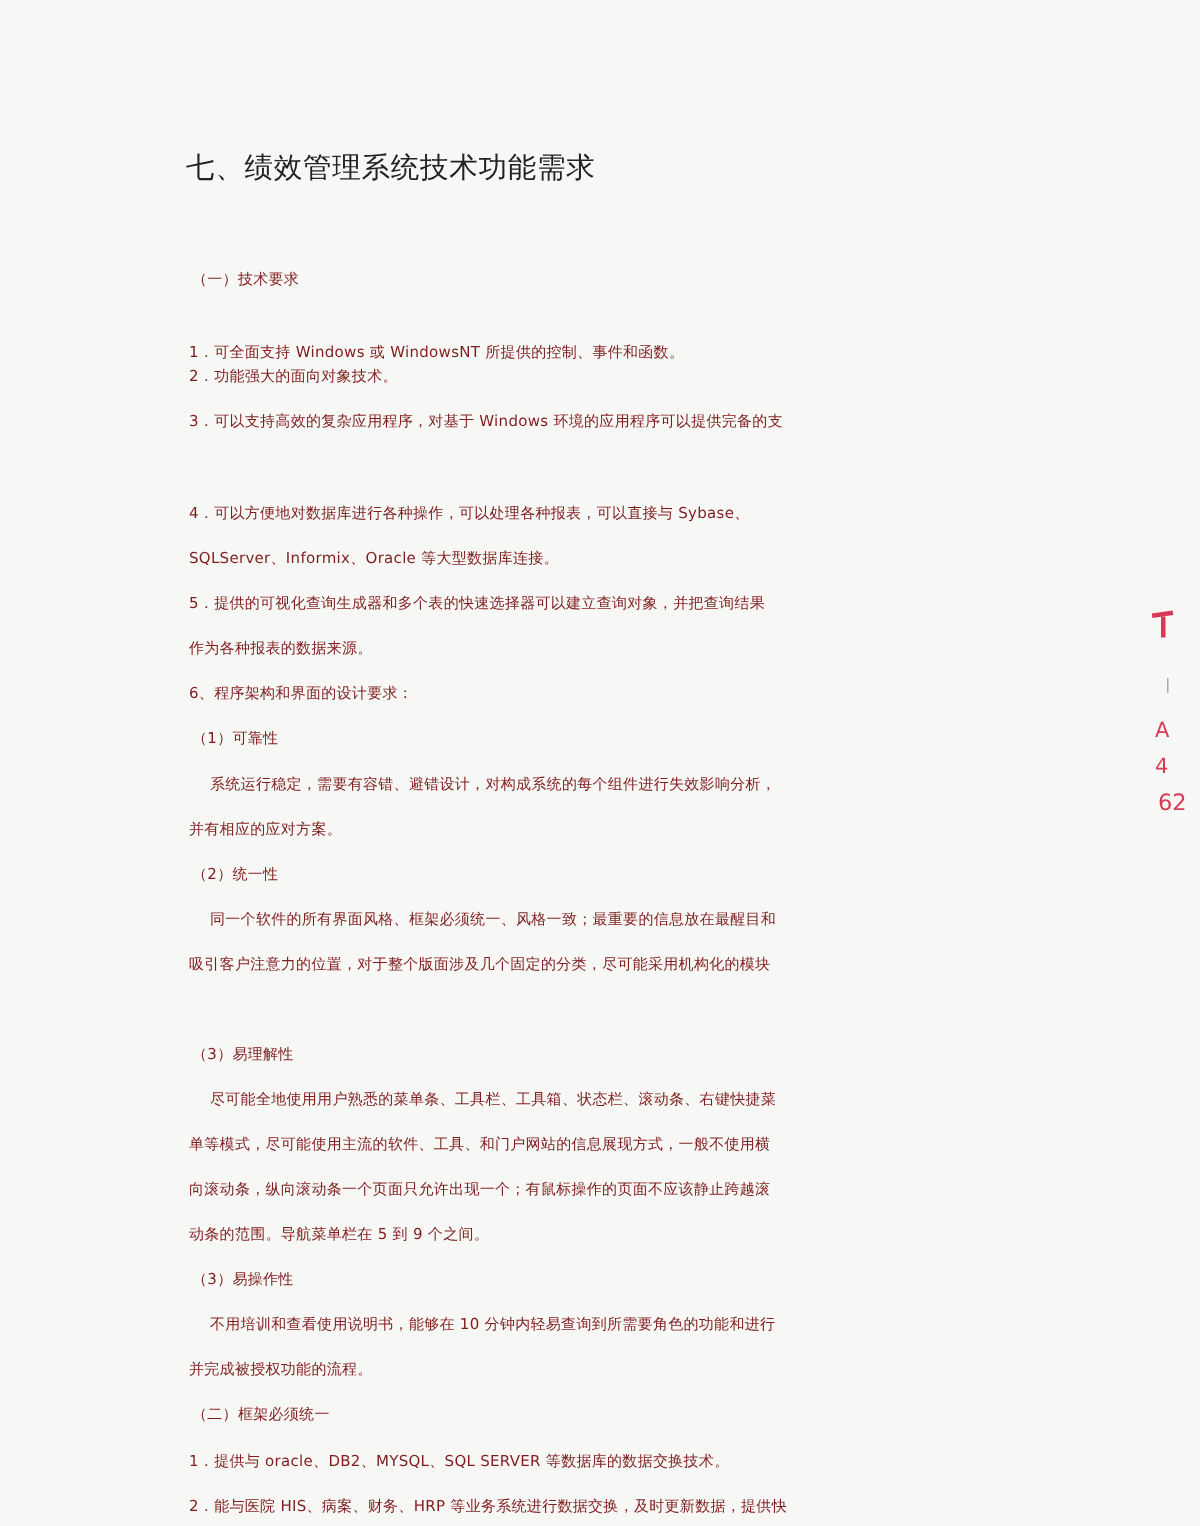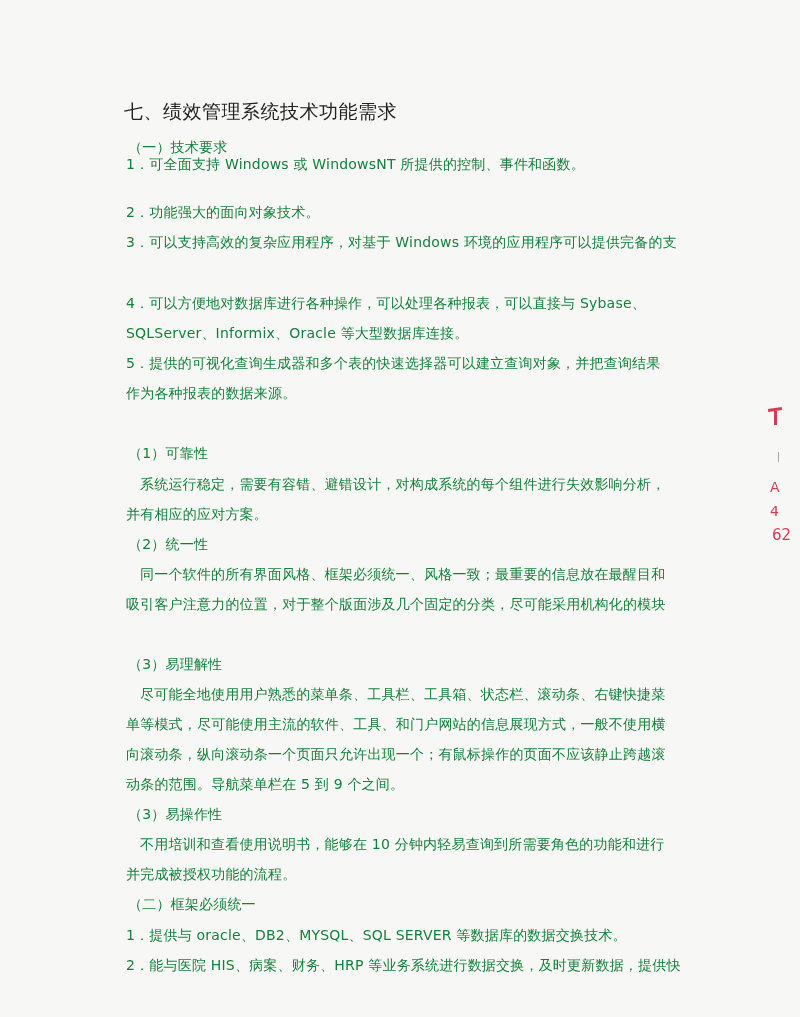--- a/index.html
+++ b/index.html
@@ -10,22 +10,23 @@
     color:#1f1f1f;
     position:relative;
   }
   .page { position:absolute; left:0; top:0; width:800px; height:715px; }
   .title {
     position:absolute; left:124px; top:99px;
     font-size:19px; letter-spacing:0.5px; color:#222;
   }
   .line {
     position:absolute; left:126px;
-    font-size:14px; white-space:nowrap; color:#15803d;
+    font-size:10px; white-space:nowrap; color:#7f1d1d;
     letter-spacing:0.2px;
+    margin-top:40px;
   }
   .line.sec { left:128px; }
   .line.indent { left:140px; }
   .stamp {
     position:absolute; left:762px; top:400px; width:30px; height:150px;
     color:#d2304e; font-size:12px; line-height:1;
   }
   .stamp .m1 { position:absolute; left:6px; top:8px; width:14px; height:3px; background:#d83a55; transform:rotate(-8deg); }
   .stamp .m2 { position:absolute; left:12px; top:11px; width:3px; height:14px; background:#d83a55; }
   .stamp .m3 { position:absolute; left:16px; top:52px; width:1px; height:10px; background:#aaa; }
@@ -33,27 +34,28 @@
   .stamp .m5 { position:absolute; left:8px; top:104px; font-size:14px; color:#d83a55; }
   .stamp .m6 { position:absolute; left:10px; top:128px; font-size:15px; color:#d83a55; }
 </style>
 </head>
 <body>
 
 <div class="page">
   <div class="title">七、绩效管理系统技术功能需求</div>
 
   <div class="line sec" style="top:139px">（一）技术要求</div>
-  <div class="line" style="top:156px">1．可全面支持 Windows 或 WindowsNT 所提供的控制、事件和函数。</div>
+  <div class="line" style="top:188px">1．可全面支持 Windows 或 WindowsNT 所提供的控制、事件和函数。</div>
   <div class="line" style="top:204px">2．功能强大的面向对象技术。</div>
   <div class="line" style="top:234px">3．可以支持高效的复杂应用程序，对基于 Windows 环境的应用程序可以提供完备的支</div>
   <div class="line" style="top:295px">4．可以方便地对数据库进行各种操作，可以处理各种报表，可以直接与 Sybase、</div>
   <div class="line" style="top:325px">SQLServer、Informix、Oracle 等大型数据库连接。</div>
   <div class="line" style="top:355px">5．提供的可视化查询生成器和多个表的快速选择器可以建立查询对象，并把查询结果</div>
   <div class="line" style="top:385px">作为各种报表的数据来源。</div>
+  <div class="line" style="top:415px">6、程序架构和界面的设计要求：</div>
   <div class="line sec" style="top:445px">（1）可靠性</div>
   <div class="line indent" style="top:476px">系统运行稳定，需要有容错、避错设计，对构成系统的每个组件进行失效影响分析，</div>
   <div class="line" style="top:506px">并有相应的应对方案。</div>
   <div class="line sec" style="top:536px">（2）统一性</div>
   <div class="line indent" style="top:566px">同一个软件的所有界面风格、框架必须统一、风格一致；最重要的信息放在最醒目和</div>
   <div class="line" style="top:596px">吸引客户注意力的位置，对于整个版面涉及几个固定的分类，尽可能采用机构化的模块</div>
   <div class="line sec" style="top:656px">（3）易理解性</div>
   <div class="line indent" style="top:686px">尽可能全地使用用户熟悉的菜单条、工具栏、工具箱、状态栏、滚动条、右键快捷菜</div>
   <div class="line" style="top:716px">单等模式，尽可能使用主流的软件、工具、和门户网站的信息展现方式，一般不使用横</div>
   <div class="line" style="top:746px">向滚动条，纵向滚动条一个页面只允许出现一个；有鼠标操作的页面不应该静止跨越滚</div>

